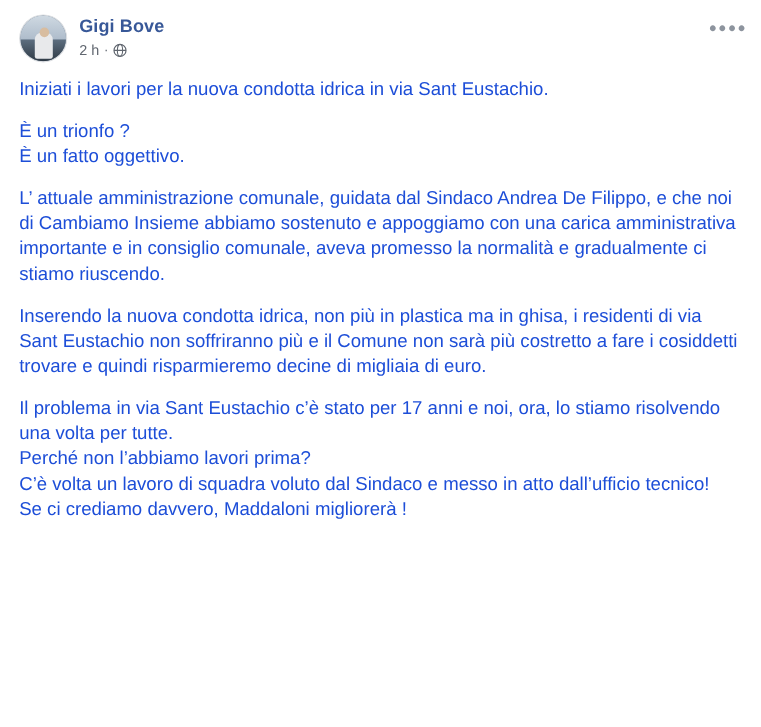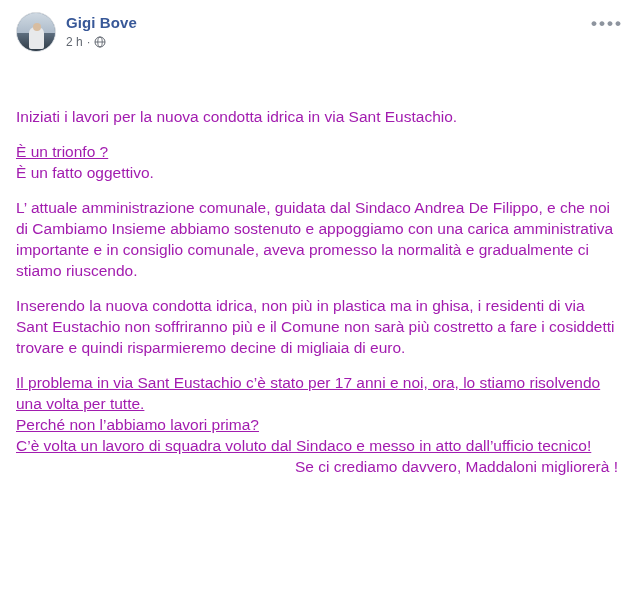--- a/index.html
+++ b/index.html
@@ -122,33 +122,30 @@
     letter-spacing: 2px;
     color: #8d949e;
     font-size: 17px;
     line-height: 10px;
     font-weight: bold;
   }
   .post-body {
     padding: 6px 16px 0 16px;
     font-size: 15.5px;
     line-height: 21px;
-    color: #a21caf;
-    margin-top: 42px;
+    color: #1d4ed8;
   }
   .post-body p {
     margin: 0 0 14px 0;
   }
   .post-body p.tight {
     margin-bottom: 0;
-    text-decoration: underline;
   }
   .post-body p:last-child {
     margin-bottom: 0;
-    text-align: right;
   }
 </style>
 </head>
 <body>
 
 <div class="post-card">
 
   <div class="post-header">
     <div class="avatar">
       <div class="sky"></div>

